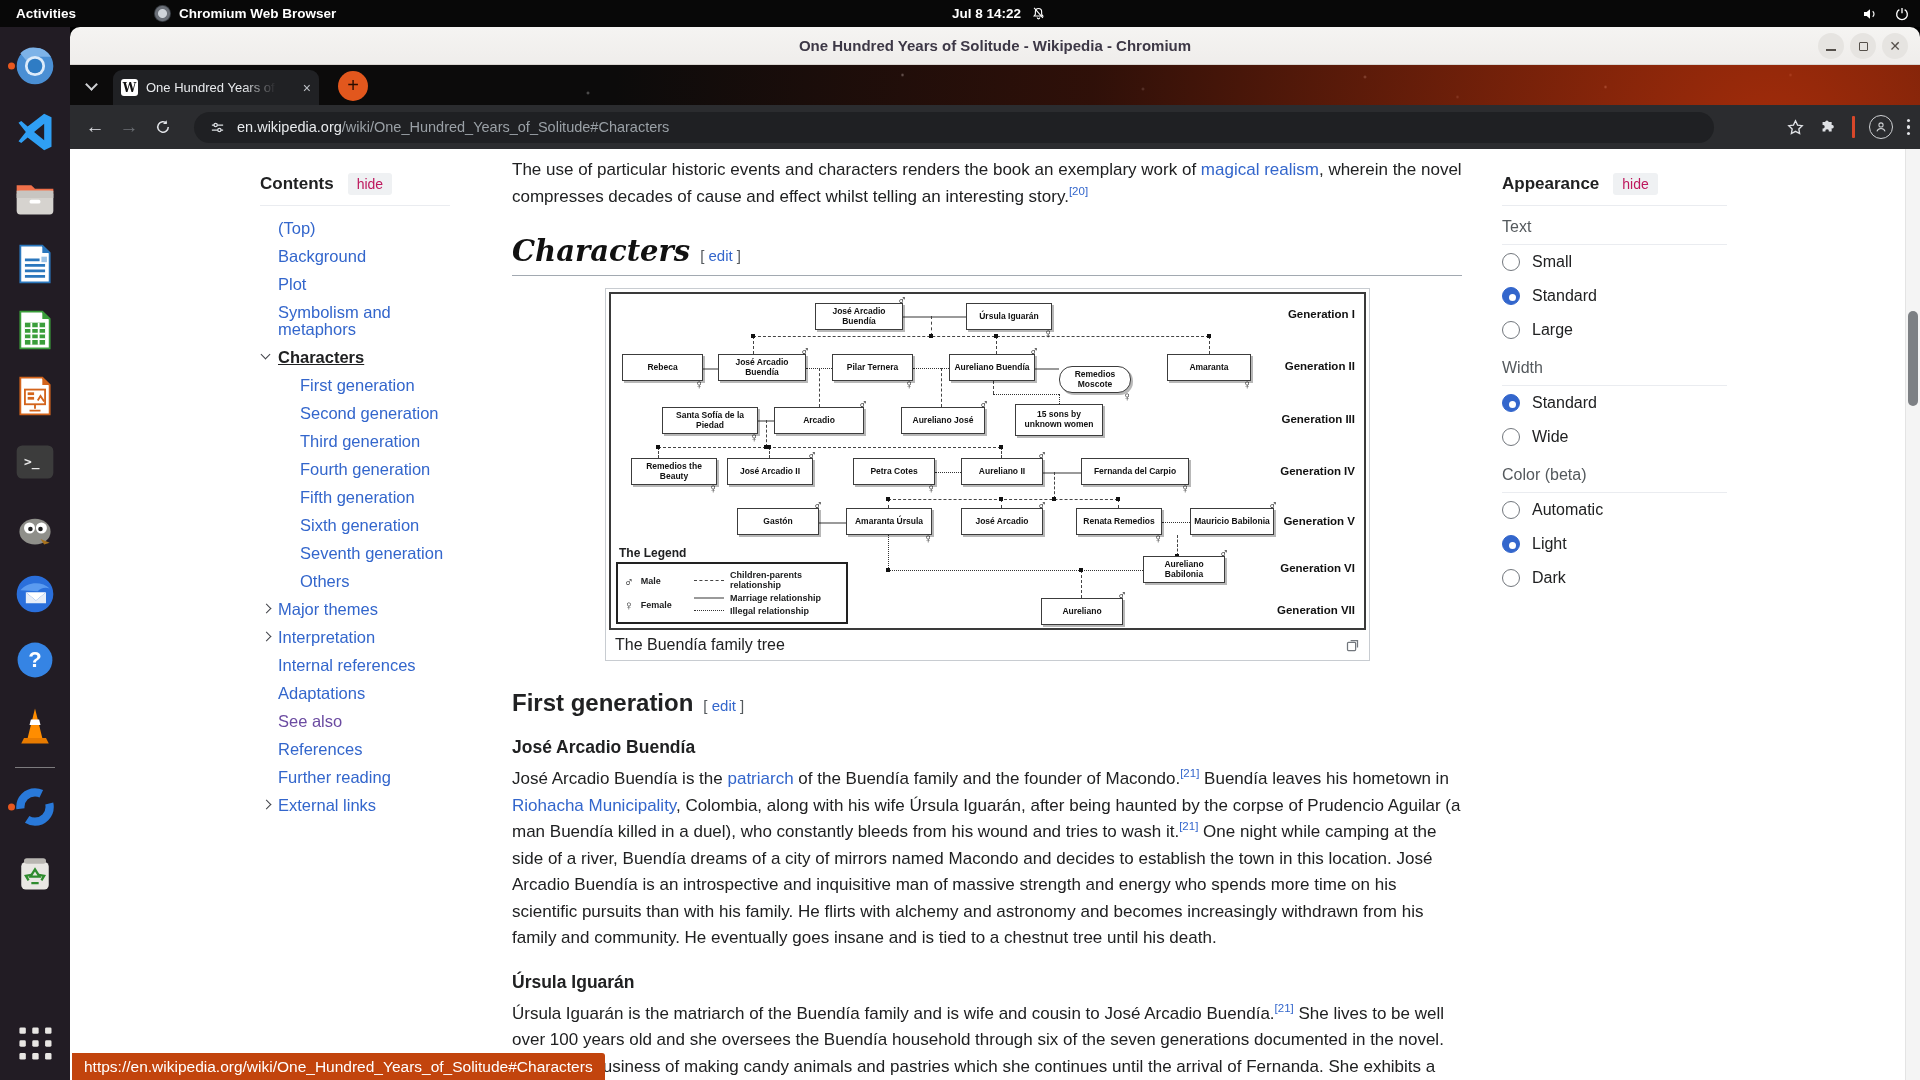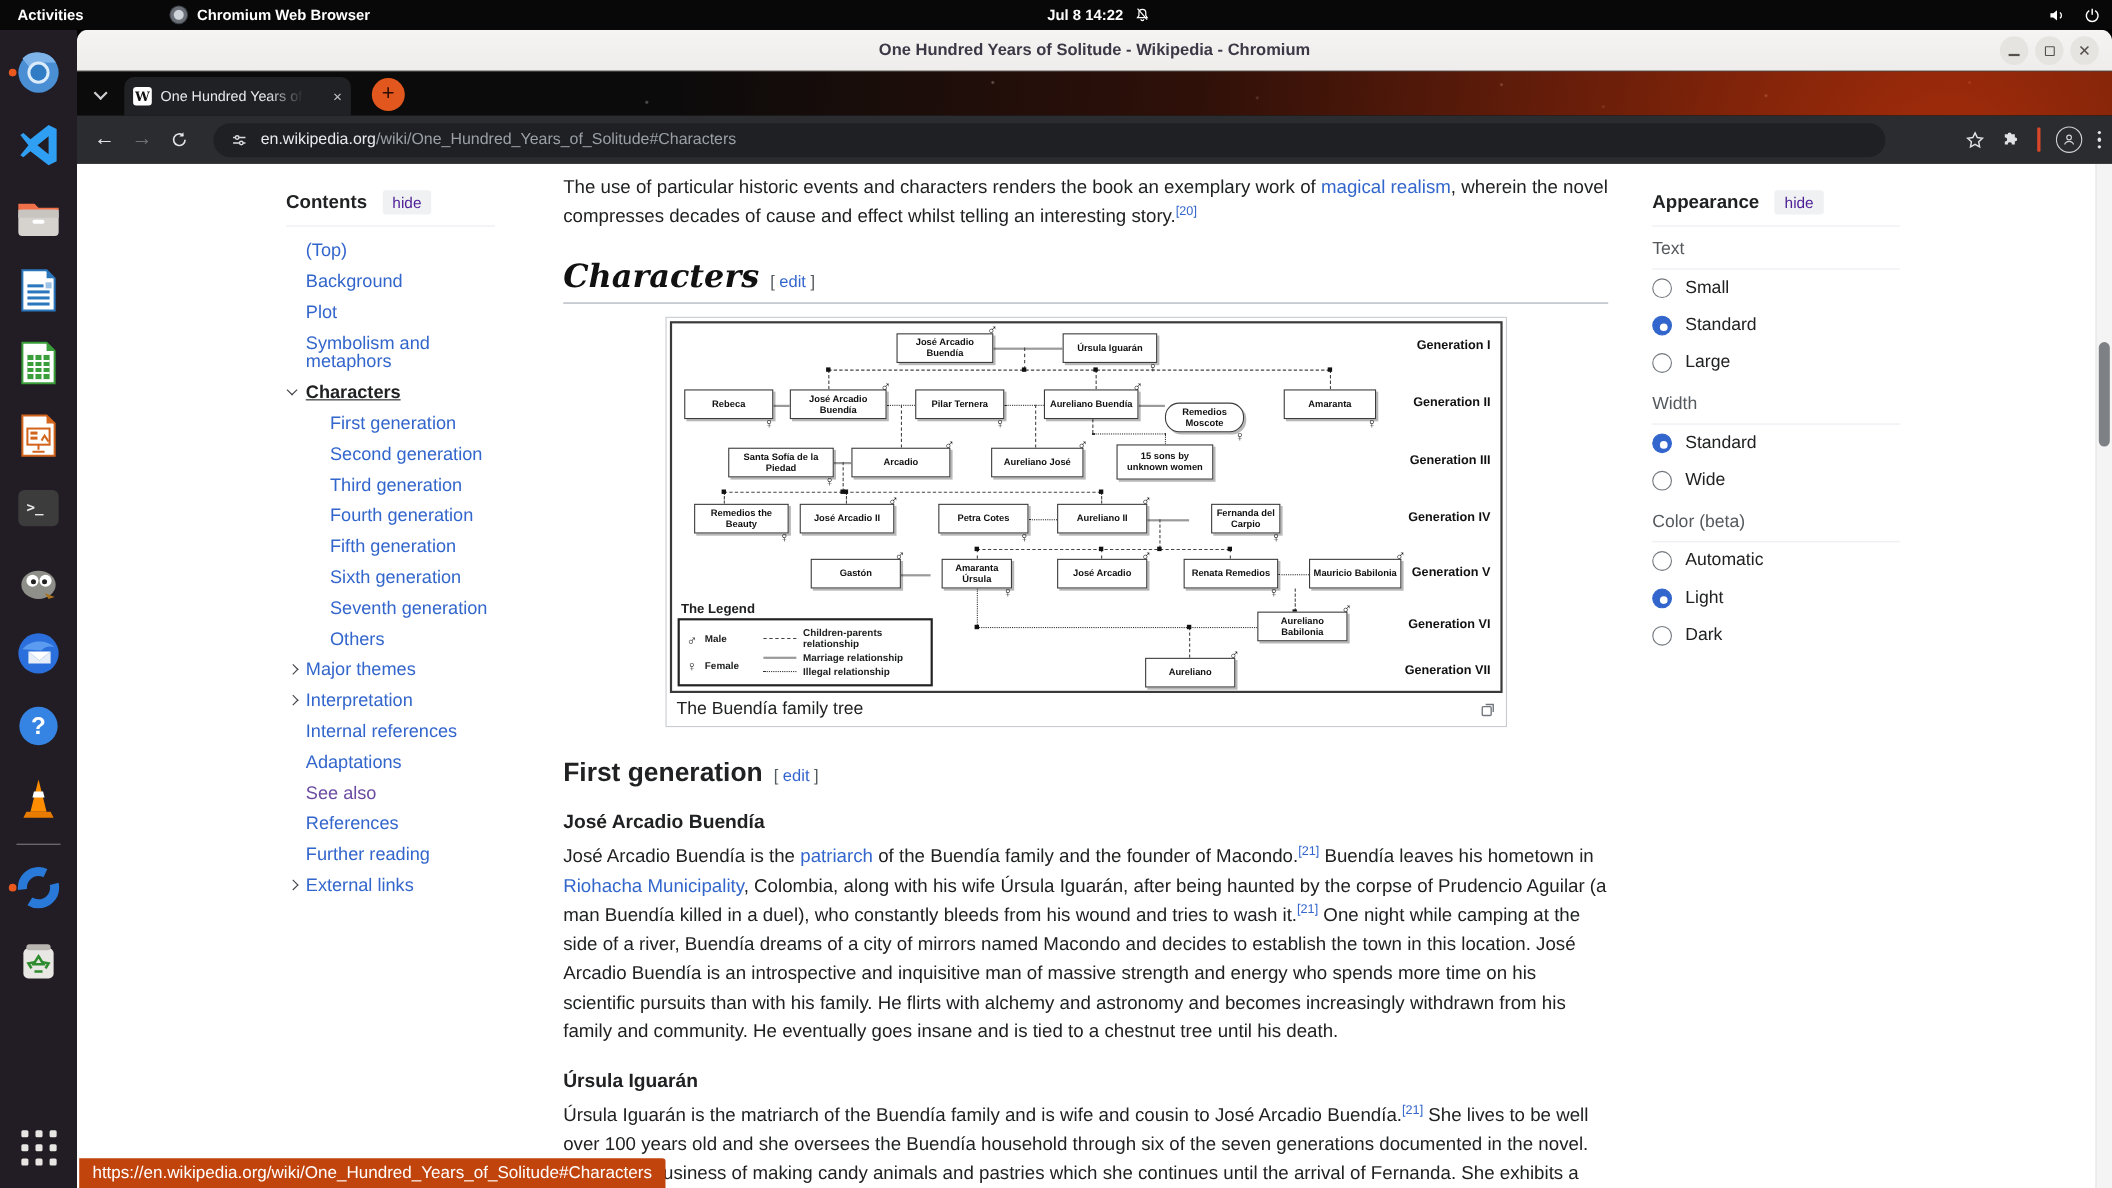--- a/index.html
+++ b/index.html
@@ -75,21 +75,21 @@
   .viewport { position:absolute; top:122px; left:0; right:0; bottom:0; background:#fff; overflow:hidden; color:#202122; }
 
   
   .scrollbar { position:absolute; right:0; top:0; bottom:0; width:15px; background:#f4f4f4; border-left:1px solid #e4e4e4; }
   .scroll-thumb { position:absolute; left:2px; right:2px; top:162px; height:95px; background:#7d8084; border-radius:6px; }
 
   
   .toc { position:absolute; left:190px; top:24px; width:190px; font-size:16.5px; }
   .toc-head { display:flex; align-items:center; gap:14px; padding-bottom:10px; border-bottom:1px solid #eaecf0; margin-bottom:8px; }
   .toc-title { font-weight:bold; font-size:17px; }
-  .chip { background:#eff1f3; border-radius:3px; padding:3px 9px; font-size:14px; color:#4c1d95; }
+  .chip { background:#eff1f3; border-radius:3px; padding:3px 9px; font-size:14px; color:#be185d; }
   .toc-list { list-style:none; }
   .toc-item { position:relative; padding:5.5px 0 5.5px 18px; line-height:17px; }
   .toc-item a { color:#3366cc; text-decoration:none; }
   .toc-item.lvl2 { padding-left:40px; }
   .toc-item.active a { color:#202122; font-weight:bold; text-decoration:underline; }
   .toc-item.visited a { color:#6b4ba1; }
   .toc-arrow { position:absolute; left:0px; top:8px; width:12px; height:12px; }
   .toc-arrow::before { content:""; position:absolute; left:3px; top:2px; width:6px; height:6px; border-right:1.8px solid #404349; border-bottom:1.8px solid #404349; transform:rotate(-45deg); }
   .toc-arrow.open::before { transform:rotate(45deg); left:2px; top:0px; }
 
@@ -466,23 +466,23 @@
             <div class="tnode" style="left: 448px; top: 72px; width: 72px; height: 27px; border-radius: 13px;">Remedios Moscote<span class="sexsym f">♀</span></div>
             <div class="tnode" style="left: 556px; top: 60px; width: 84px; height: 27px;">Amaranta<span class="sexsym f">♀</span></div>
             <div class="tnode" style="left: 51px; top: 113px; width: 96px; height: 27px;">Santa Sofía de la Piedad<span class="sexsym f">♀</span></div>
             <div class="tnode" style="left: 163px; top: 113px; width: 90px; height: 27px;">Arcadio<span class="sexsym m">♂</span></div>
             <div class="tnode" style="left: 290px; top: 113px; width: 84px; height: 27px;">Aureliano José<span class="sexsym m">♂</span></div>
             <div class="tnode" style="left: 404px; top: 110px; width: 88px; height: 32px;">15 sons by unknown women</div>
             <div class="tnode" style="left: 20px; top: 164px; width: 86px; height: 27px;">Remedios the Beauty<span class="sexsym f">♀</span></div>
             <div class="tnode" style="left: 116px; top: 164px; width: 86px; height: 27px;">José Arcadio II<span class="sexsym m">♂</span></div>
             <div class="tnode" style="left: 242px; top: 164px; width: 82px; height: 27px;">Petra Cotes<span class="sexsym f">♀</span></div>
             <div class="tnode" style="left: 350px; top: 164px; width: 82px; height: 27px;">Aureliano II<span class="sexsym m">♂</span></div>
-            <div class="tnode" style="left: 490px; top: 164px; width: 63px; height: 27px;">Fernanda del Carpio<span class="sexsym f">♀</span></div>
+            <div class="tnode" style="left: 470px; top: 164px; width: 108px; height: 27px;">Fernanda del Carpio<span class="sexsym f">♀</span></div>
             <div class="tnode" style="left: 126px; top: 214px; width: 82px; height: 27px;">Gastón<span class="sexsym m">♂</span></div>
-            <div class="tnode" style="left: 245px; top: 214px; width: 64px; height: 27px;">Amaranta Úrsula<span class="sexsym f">♀</span></div>
+            <div class="tnode" style="left: 235px; top: 214px; width: 86px; height: 27px;">Amaranta Úrsula<span class="sexsym f">♀</span></div>
             <div class="tnode" style="left: 350px; top: 214px; width: 82px; height: 27px;">José Arcadio<span class="sexsym m">♂</span></div>
             <div class="tnode" style="left: 465px; top: 214px; width: 86px; height: 27px;">Renata Remedios<span class="sexsym f">♀</span></div>
             <div class="tnode" style="left: 579px; top: 214px; width: 84px; height: 27px;">Mauricio Babilonia<span class="sexsym m">♂</span></div>
             <div class="tnode" style="left: 532px; top: 262px; width: 82px; height: 27px;">Aureliano Babilonia<span class="sexsym m">♂</span></div>
             <div class="tnode" style="left: 430px; top: 304px; width: 82px; height: 27px;">Aureliano<span class="sexsym m">♂</span></div>
             <div class="genlabel" style="top: 14px;">Generation I</div>
             <div class="genlabel" style="top: 66px;">Generation II</div>
             <div class="genlabel" style="top: 119px;">Generation III</div>
             <div class="genlabel" style="top: 171px;">Generation IV</div>
             <div class="genlabel" style="top: 221px;">Generation V</div>

